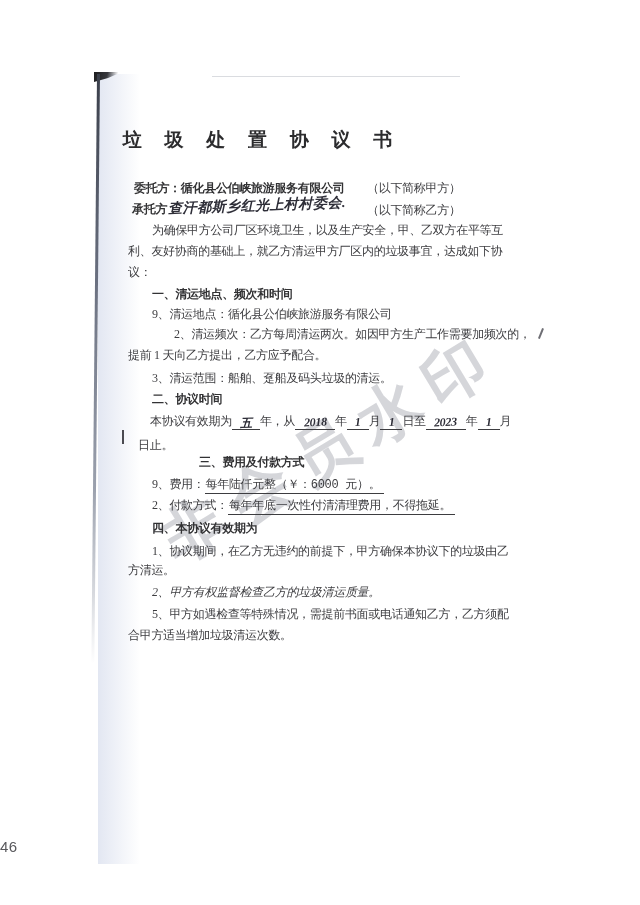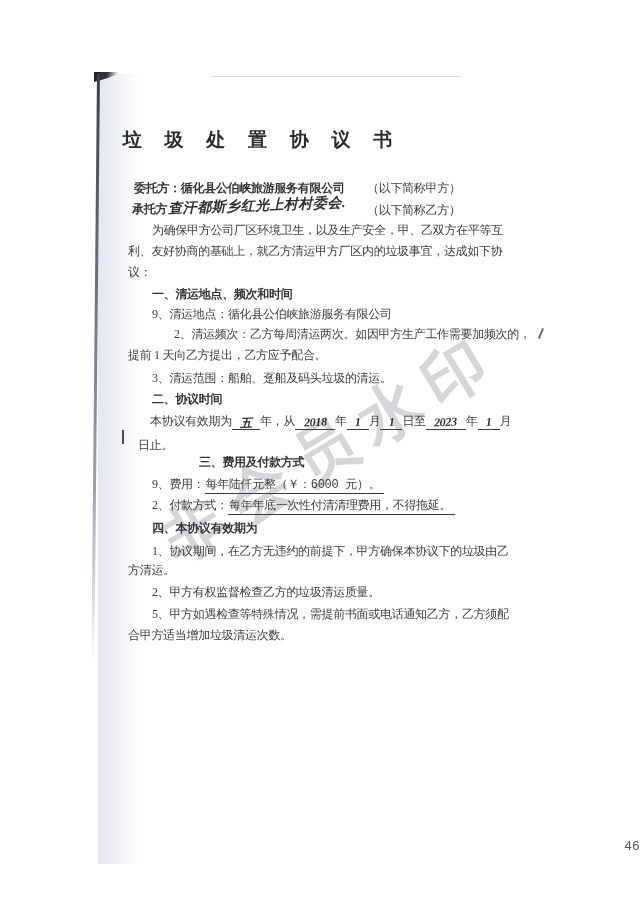--- a/index.html
+++ b/index.html
@@ -34,22 +34,22 @@
   .bold { font-weight:bold; color:#323234; }
   .title { left:0; top:127px; width:524px; text-align:center; font-size:19px;
     font-weight:bold; letter-spacing:9px; color:#2c2c2e; }
   .hand { display:inline-block; font-style:italic; font-weight:bold;
     transform:rotate(-2deg); color:#2e2e38; }
   .hand-name { font-size:14px; letter-spacing:0.5px; }
   .blank { display:inline-block; border-bottom:1.2px solid #3d3d40; text-align:center;
     height:14px; vertical-align:bottom; }
   .b-term { width:28px; } .b-year { width:40px; } .b-md { width:22px; }
   .ul { border-bottom:1.2px solid #3d3d40; padding:0 4px 1px 1px;font-family:Liberation Mono, monospace; }
-  .pageno { position:absolute; left:0; top:838px; width:640px; text-align:right;
-    font-size:13px; color:#58585c; letter-spacing:0.5px; z-index:3;
+  .pageno { position:absolute; left:0; top:838px; width:640px; text-align:left;
+    font-size:15px; color:#58585c; letter-spacing:0.5px; z-index:3;
     font-family:"Liberation Sans","DejaVu Sans",sans-serif; }
 </style>
 </head>
 <body>
 
 <div class="left-strip"></div>
 <div class="top-edge"></div>
 <div class="corner"></div>
 <div class="left-line"></div>
 <div class="stray"></div>
@@ -86,17 +86,17 @@
 <div class="ln" style="left:152px; top:476px;">
   <span>9、费用：</span><span class="ul">每年陆仟元整（￥：6000 元）。</span>
 </div>
 <div class="ln" style="left:152px; top:497px;">
   <span>2、付款方式：</span><span class="ul">每年年底一次性付清清理费用，不得拖延。</span>
 </div>
 
 <div class="ln bold" style="left:152px; top:520px;">四、本协议有效期为</div>
 <div class="ln" style="left:152px; top:543px;">1、协议期间，在乙方无违约的前提下，甲方确保本协议下的垃圾由乙</div>
 <div class="ln" style="left:128px; top:562px;">方清运。</div>
-<div class="ln" style="left:152px; top:584px;">2、甲方有权监督检查乙方的垃圾清运质量。</div>
+<div class="ln" style="left:152px; top:584px;font-style:italic;">2、甲方有权监督检查乙方的垃圾清运质量。</div>
 <div class="ln" style="left:152px; top:606px;">5、甲方如遇检查等特殊情况，需提前书面或电话通知乙方，乙方须配</div>
 <div class="ln" style="left:128px; top:627px;">合甲方适当增加垃圾清运次数。</div>
 
 <div class="pageno">46</div>
 
 </body></html>

